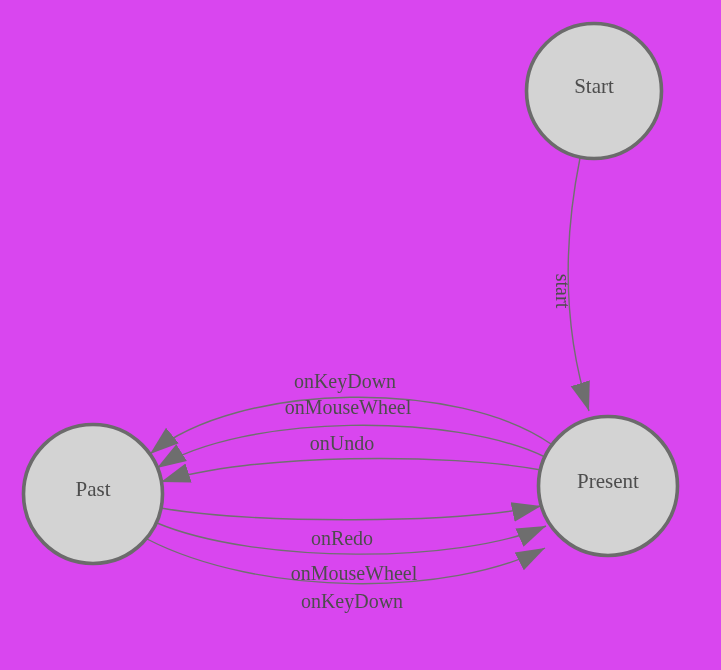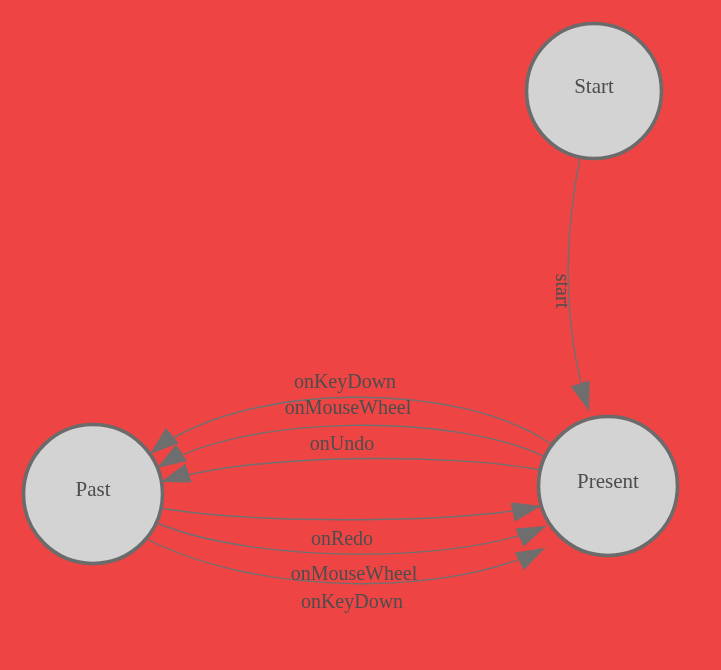--- a/index.html
+++ b/index.html
@@ -4,21 +4,21 @@
 <style>
   html, body {
     margin: 0;
     padding: 0;
     background: #ffffff;
   }
   .stage {
     position: relative;
     width: 721px;
     height: 670px;
-    background: #ef4444;
+    background: #d946ef;
     overflow: hidden;
   }
   svg { display: block; }
   .node-circle {
     fill: #d3d3d3;
     stroke: #6b6b6b;
     stroke-width: 3.6px;
   }
   .edge-path {
     fill: none;

